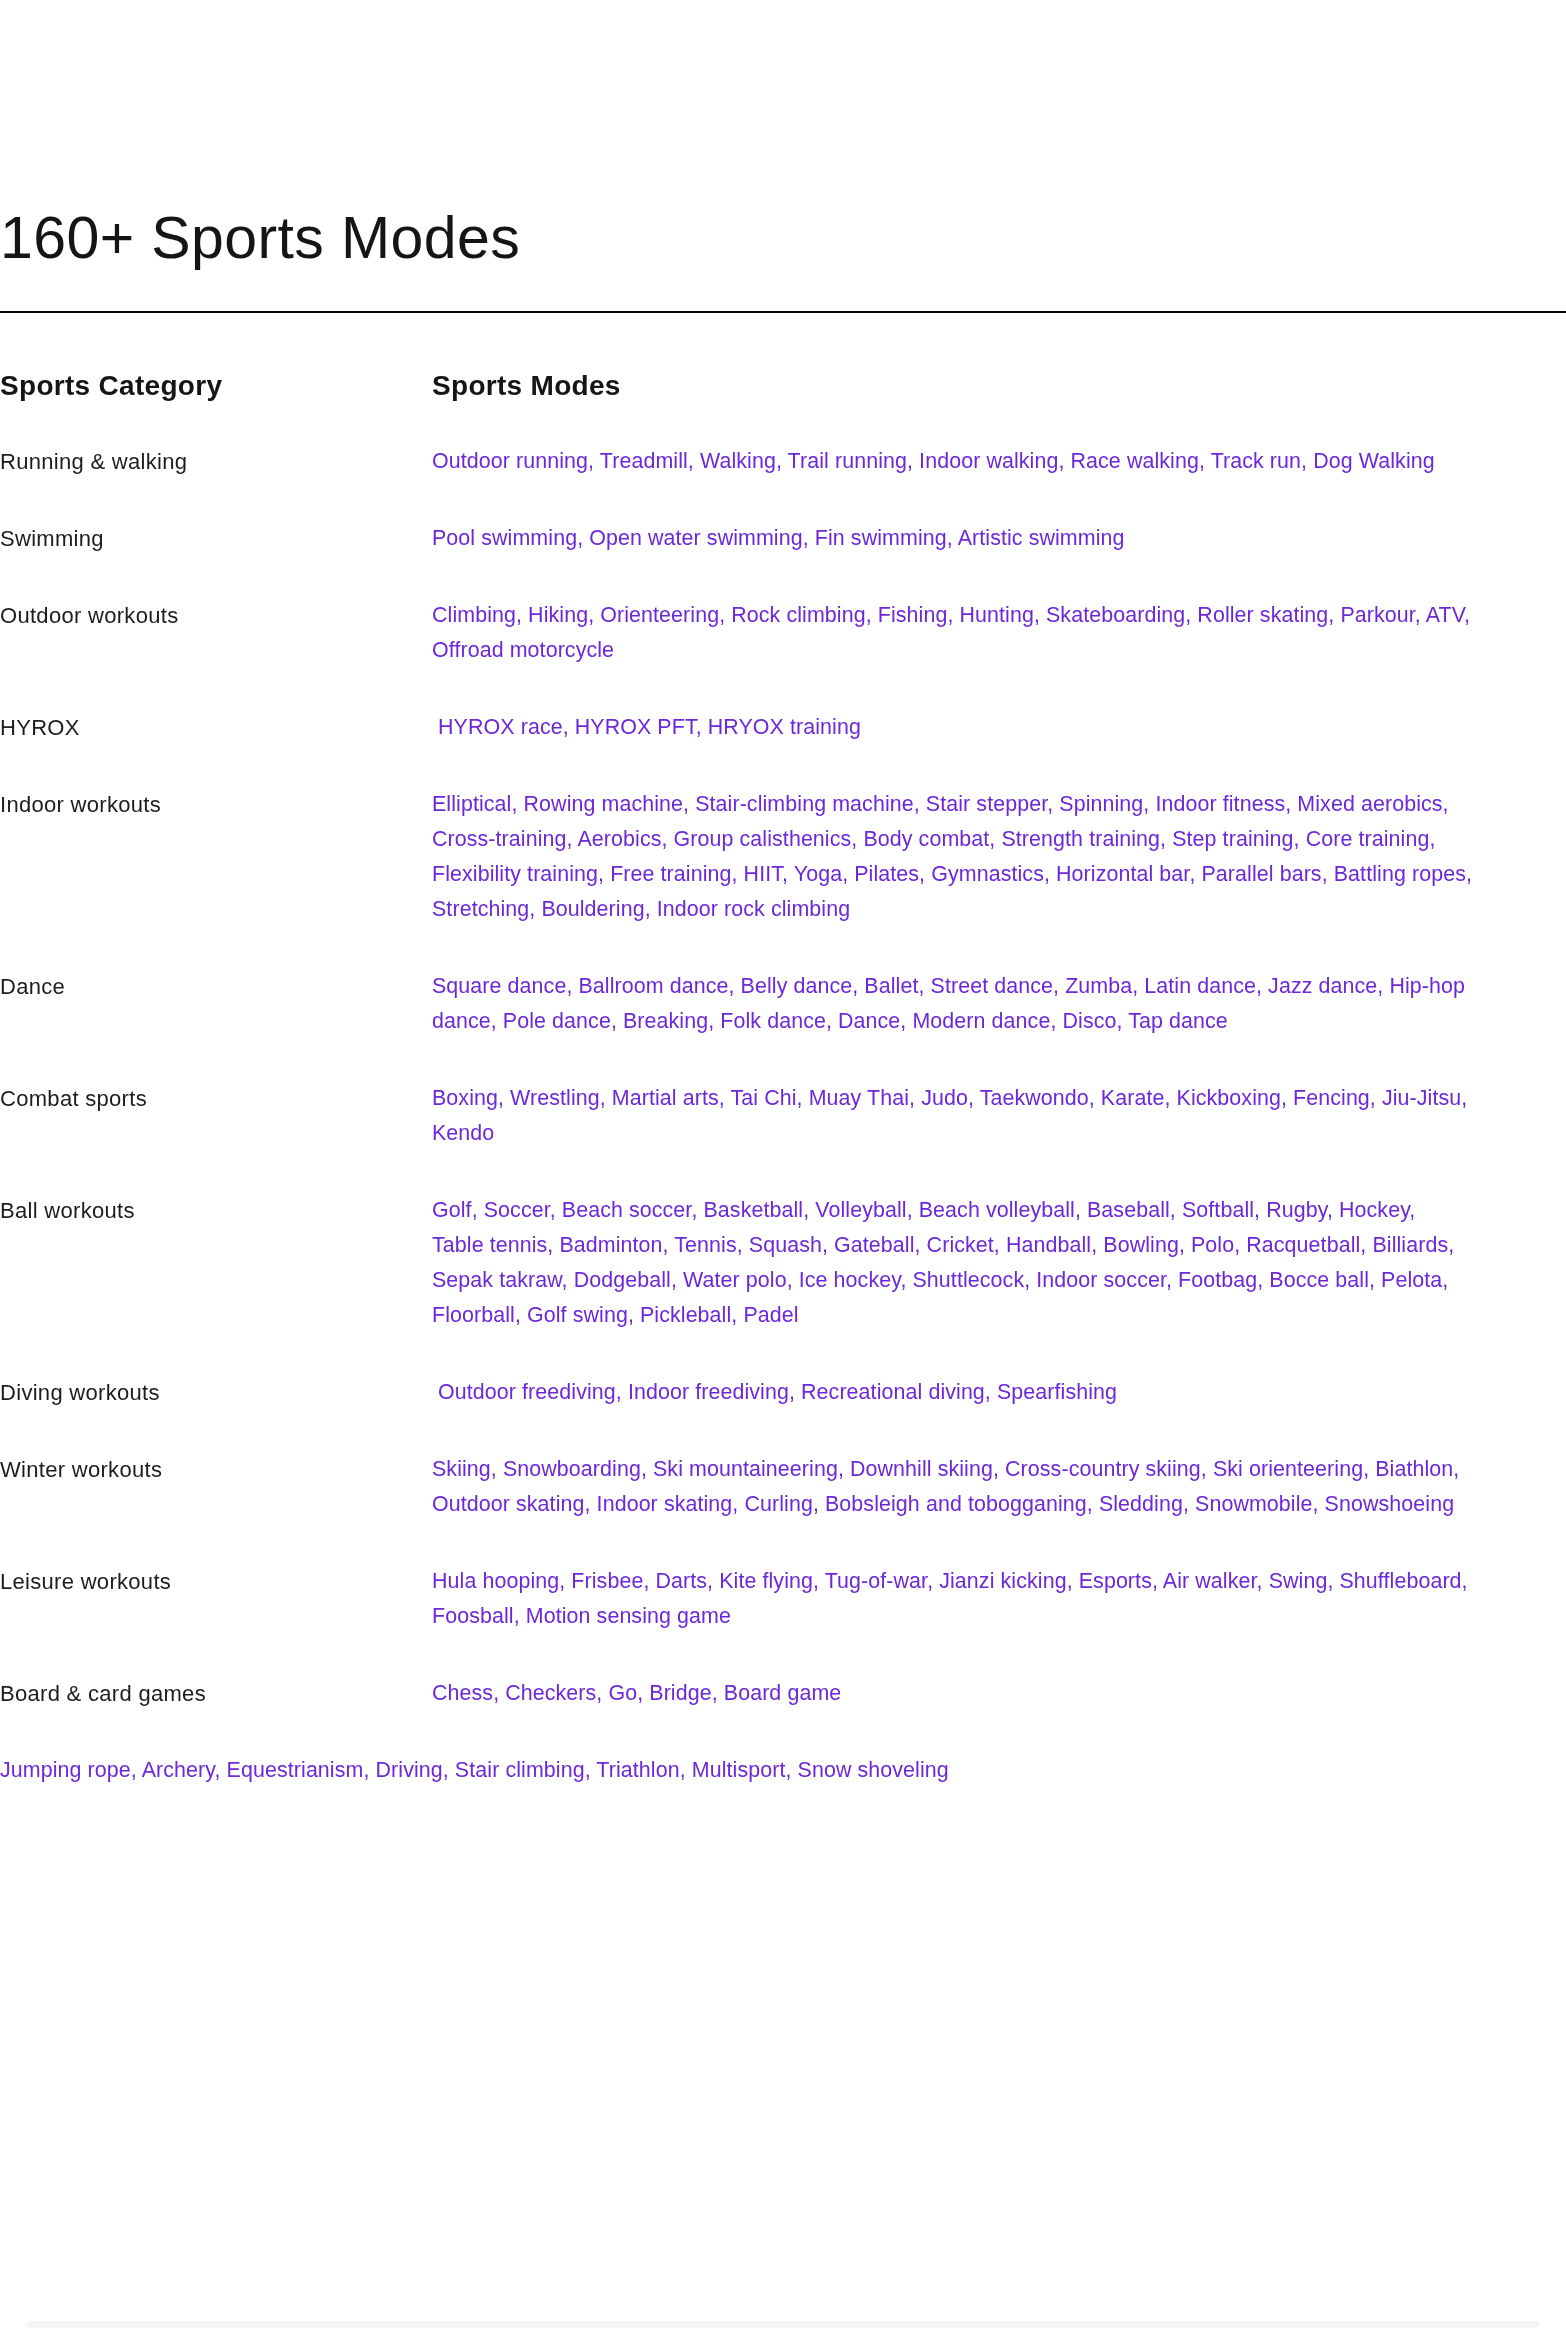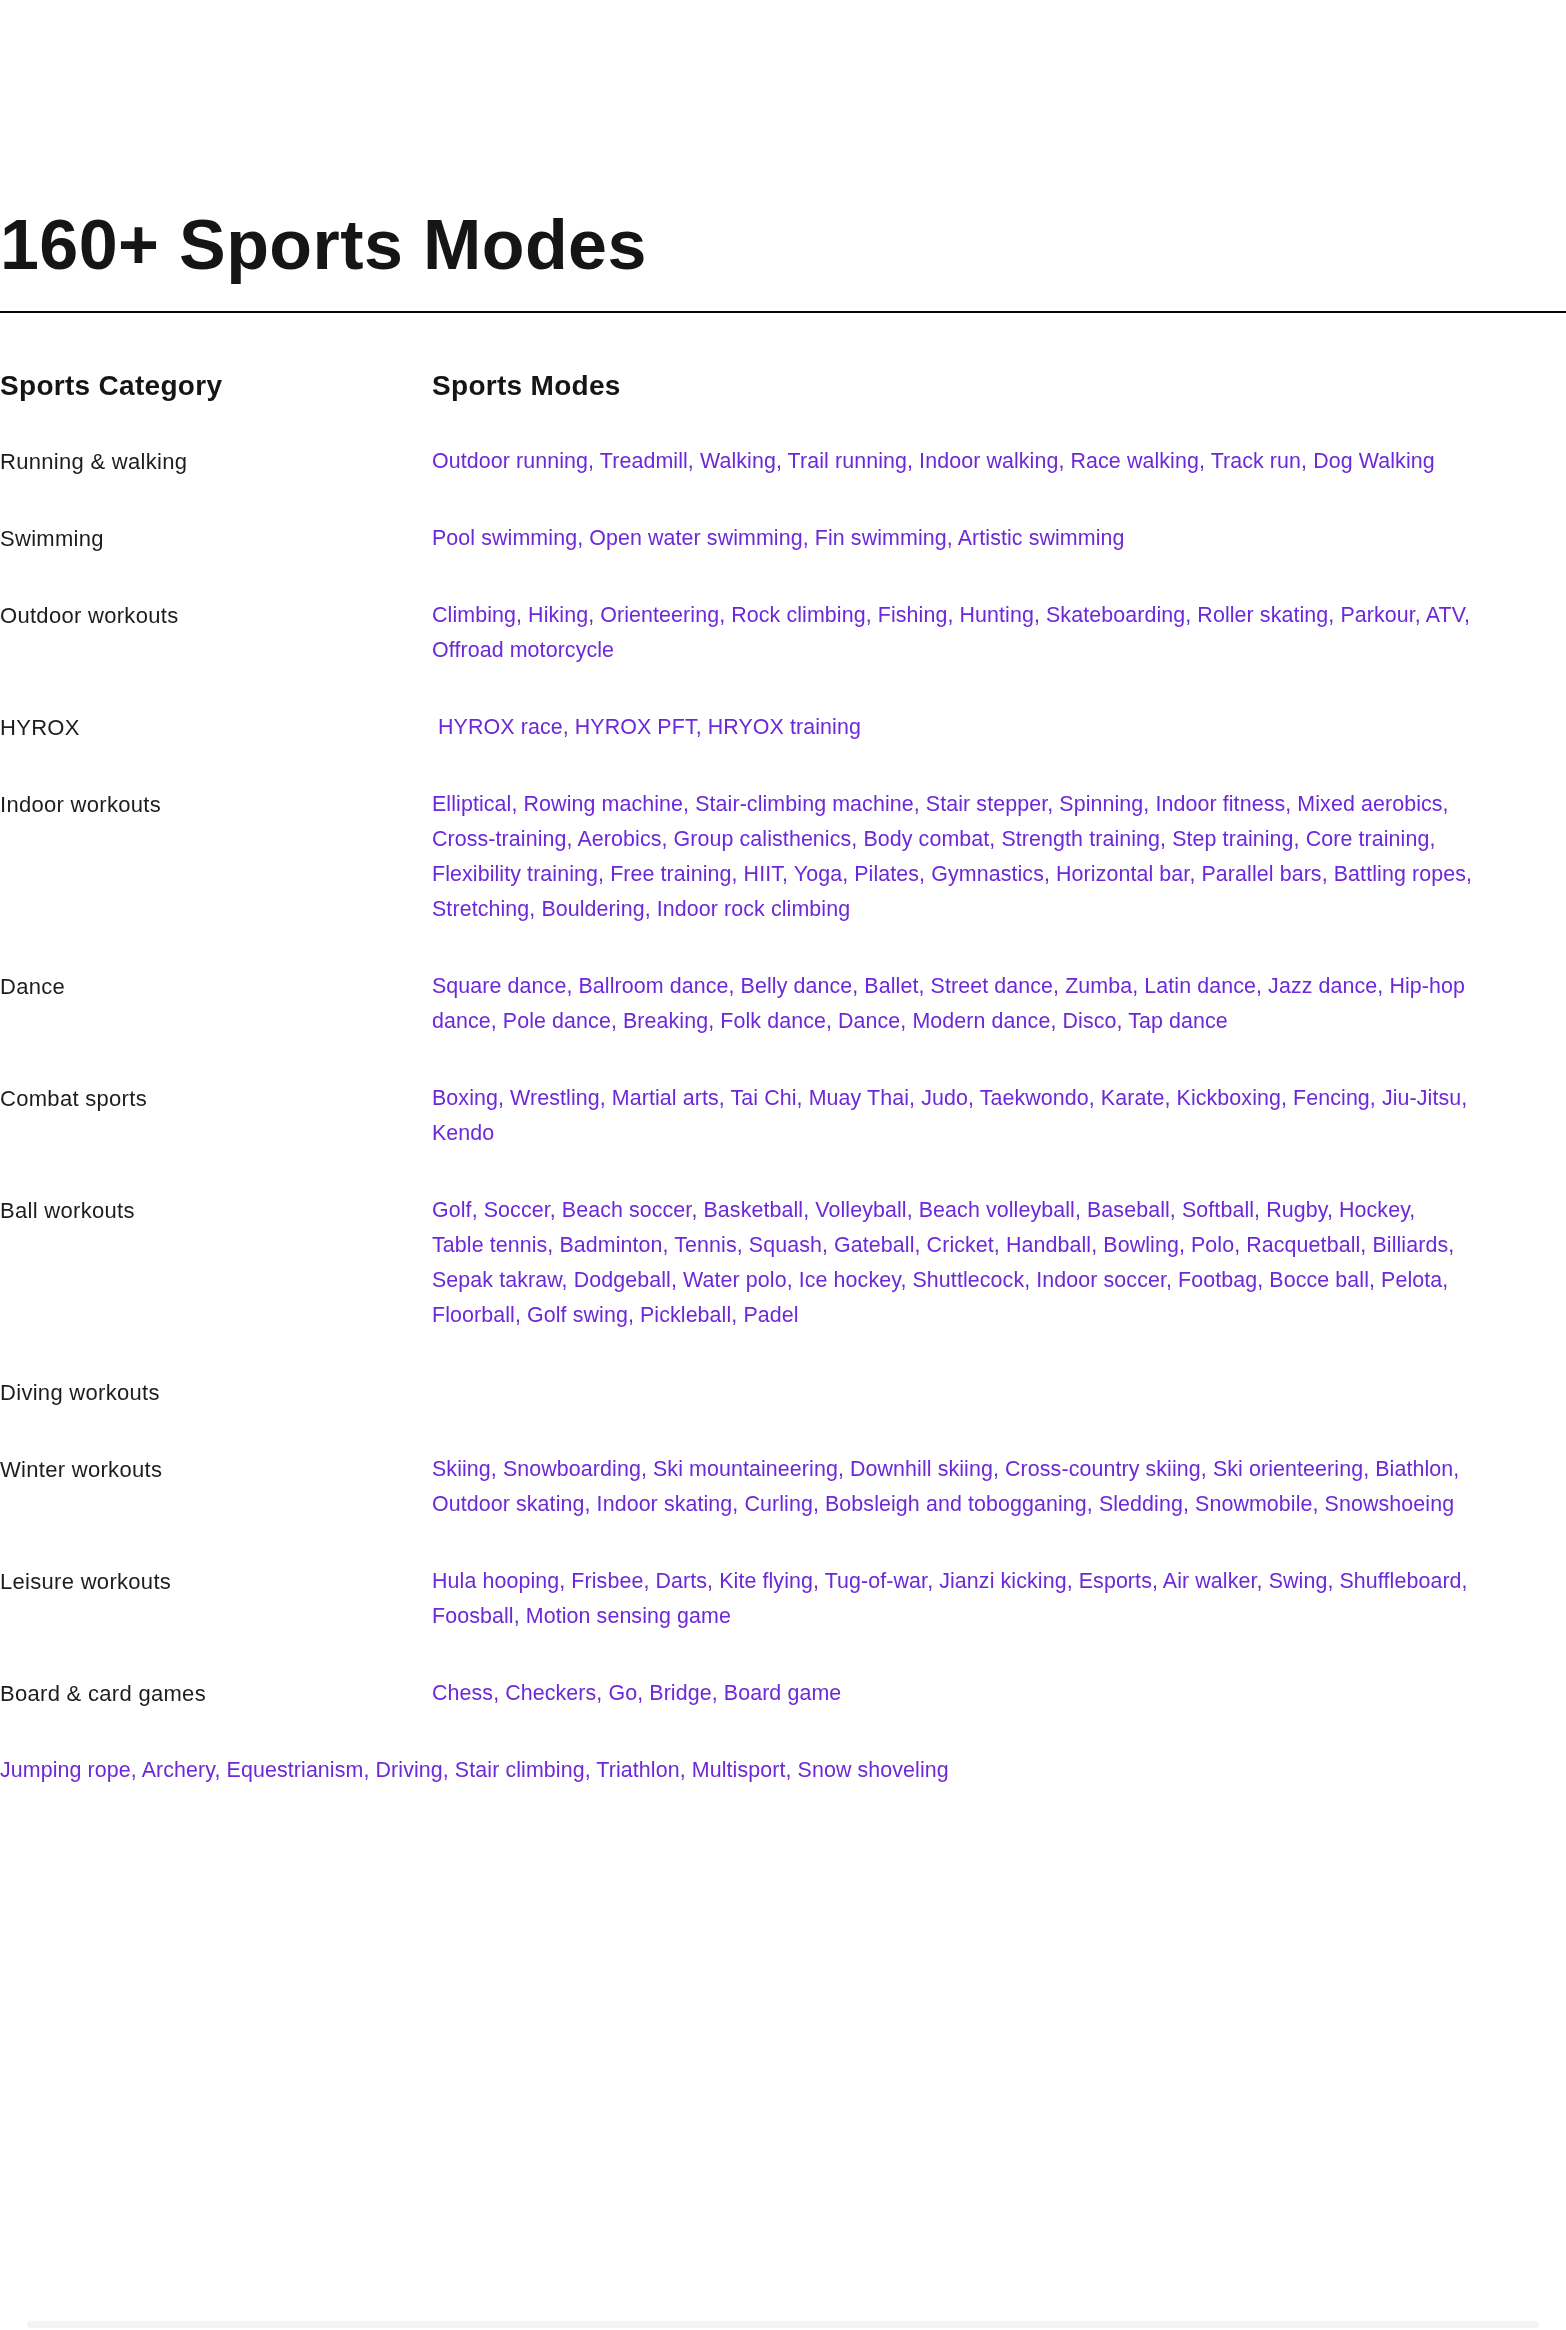--- a/index.html
+++ b/index.html
@@ -12,23 +12,23 @@
     height: 2330px;
     position: relative;
     font-family: "Liberation Sans", sans-serif;
     color: #262626;
     overflow: hidden;
   }
   .page-title {
     position: absolute;
     left: 0;
     top: 169px;
-    font-size: 70px;
+    font-size: 59px;
     line-height: 59px;
-    font-weight: 700;
+    font-weight: 400;
     letter-spacing: 0.4px;
     color: #151515;
     white-space: nowrap;
   }
   .divider {
     position: absolute;
     left: 0;
     top: 311px;
     width: 1566px;
     height: 1.8px;
@@ -135,20 +135,21 @@
   <div class="row">
     <div class="category-cell">Combat sports</div>
     <div class="modes-cell">Boxing, Wrestling, Martial arts, Tai Chi, Muay Thai, Judo, Taekwondo, Karate, Kickboxing, Fencing, Jiu-Jitsu, Kendo</div>
   </div>
   <div class="row">
     <div class="category-cell">Ball workouts</div>
     <div class="modes-cell">Golf, Soccer, Beach soccer, Basketball, Volleyball, Beach volleyball, Baseball, Softball, Rugby, Hockey, Table tennis, Badminton, Tennis, Squash, Gateball, Cricket, Handball, Bowling, Polo, Racquetball, Billiards, Sepak takraw, Dodgeball, Water polo, Ice hockey, Shuttlecock, Indoor soccer, Footbag, Bocce ball, Pelota, Floorball, Golf swing, Pickleball, Padel</div>
   </div>
   <div class="row">
     <div class="category-cell">Diving workouts</div>
+    <div class="modes-cell"> Outdoor freediving, Indoor freediving, Recreational diving, Spearfishing</div>
   </div>
   <div class="row">
     <div class="category-cell">Winter workouts</div>
     <div class="modes-cell">Skiing, Snowboarding, Ski mountaineering, Downhill skiing, Cross-country skiing, Ski orienteering, Biathlon, Outdoor skating, Indoor skating, Curling, Bobsleigh and tobogganing, Sledding, Snowmobile, Snowshoeing</div>
   </div>
   <div class="row">
     <div class="category-cell">Leisure workouts</div>
     <div class="modes-cell">Hula hooping, Frisbee, Darts, Kite flying, Tug-of-war, Jianzi kicking, Esports, Air walker, Swing, Shuffleboard, Foosball, Motion sensing game</div>
   </div>
   <div class="row">

